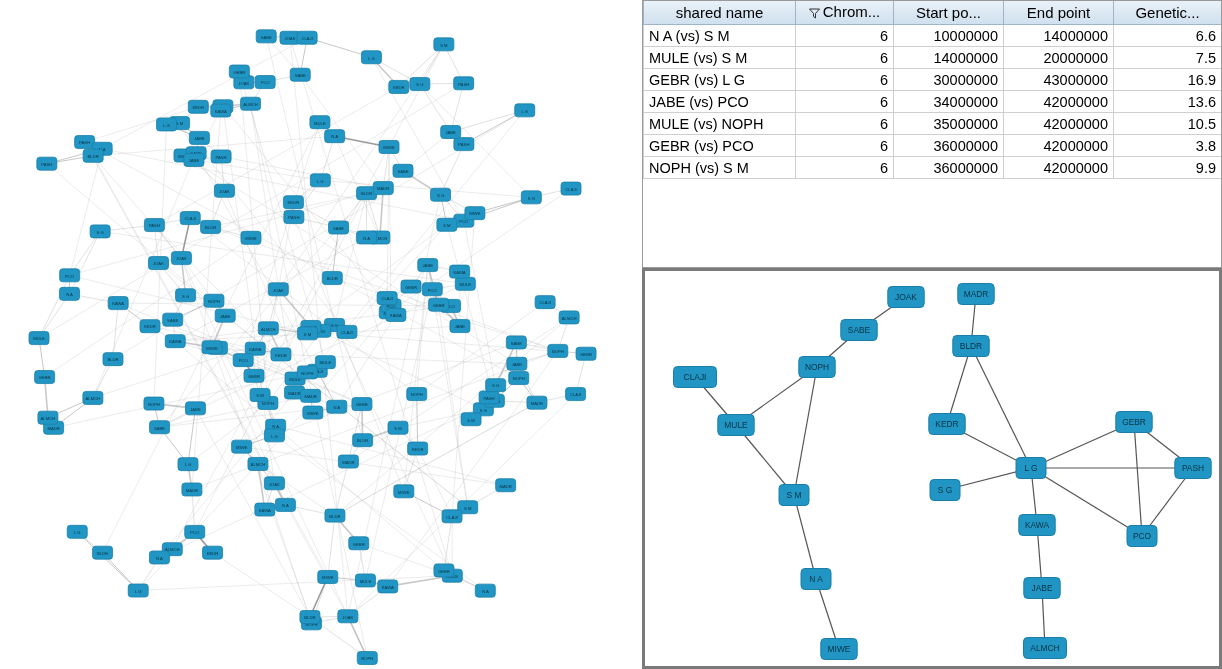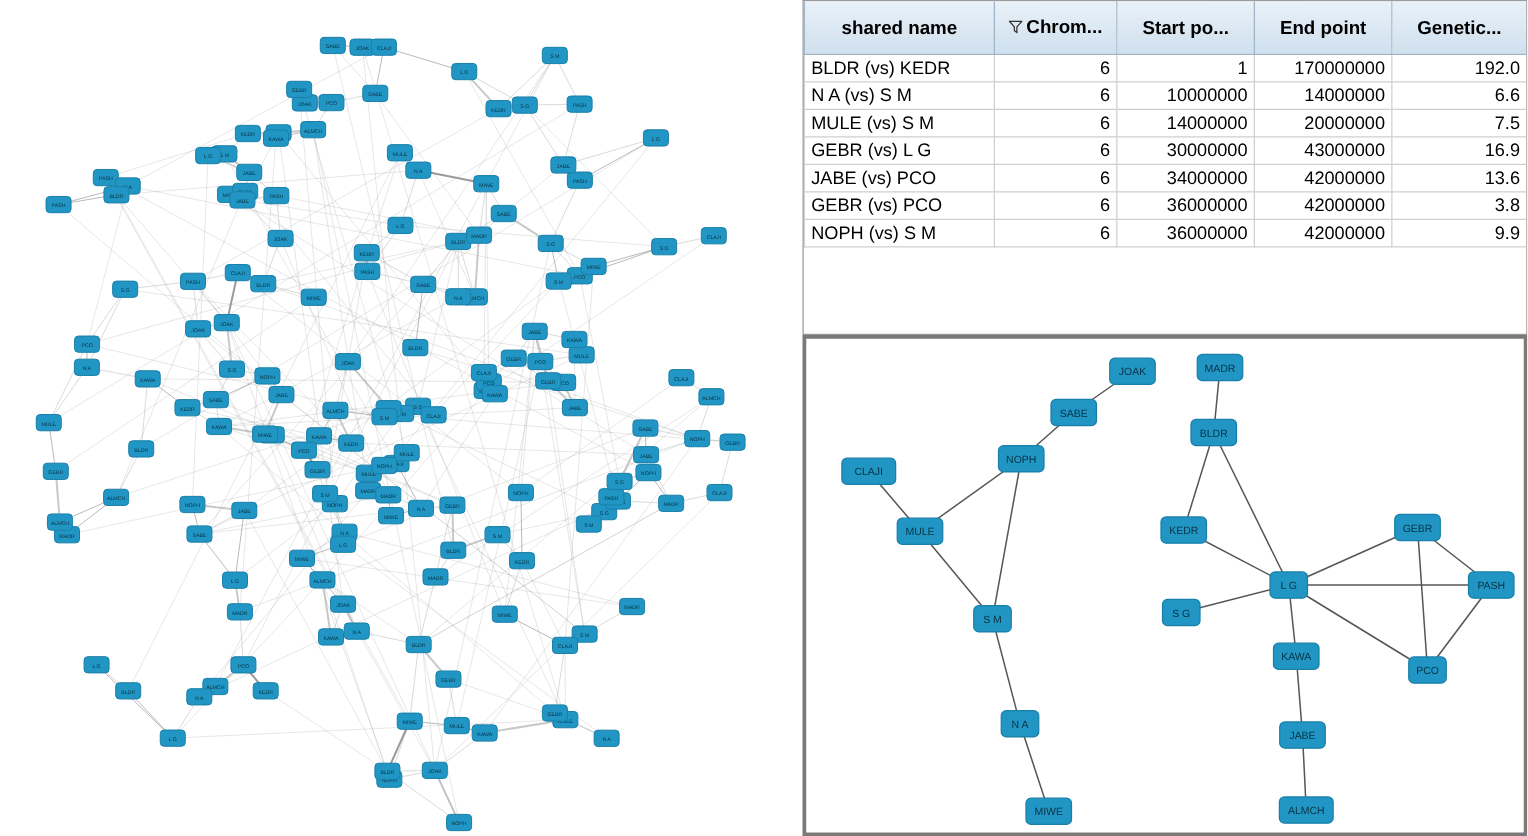--- a/index.html
+++ b/index.html
@@ -50,23 +50,23 @@
     border-collapse: collapse;
     width: 100%;
     font-size: 14.5px;
     color: #000000;
     table-layout: fixed;
   }
   table.data-table th {
     background: linear-gradient(to bottom, #e9f1f8 0%, #cfe0ee 100%);
     border: 1px solid #9fb4c6;
     border-top: none;
-    font-weight: bold;
+    font-weight: normal;
     font-size: 15px;
-    height: 42px;
+    height: 23px;
     padding: 0 6px;
     text-align: center;
     white-space: nowrap;
     overflow: hidden;
     color: #000;
   }
   table.data-table th.col-name { text-align: center; }
   table.data-table td {
     border: 1px solid #cfcfcf;
     border-top: none;
@@ -1164,27 +1164,20 @@
             <th>
               <span>End point</span>
             </th>
             <th>
               <span>Genetic...</span>
             </th>
           </tr>
         </thead>
         <tbody id="table-body">
             <tr>
-              <td class="txt">BLDR (vs) KEDR</td>
-              <td class="num">6</td>
-              <td class="num">1</td>
-              <td class="num">170000000</td>
-              <td class="num">192.0</td>
-            </tr>
-            <tr>
               <td class="txt">N A (vs) S M</td>
               <td class="num">6</td>
               <td class="num">10000000</td>
               <td class="num">14000000</td>
               <td class="num">6.6</td>
             </tr>
             <tr>
               <td class="txt">MULE (vs) S M</td>
               <td class="num">6</td>
               <td class="num">14000000</td>
@@ -1199,20 +1192,27 @@
               <td class="num">16.9</td>
             </tr>
             <tr>
               <td class="txt">JABE (vs) PCO</td>
               <td class="num">6</td>
               <td class="num">34000000</td>
               <td class="num">42000000</td>
               <td class="num">13.6</td>
             </tr>
             <tr>
+              <td class="txt">MULE (vs) NOPH</td>
+              <td class="num">6</td>
+              <td class="num">35000000</td>
+              <td class="num">42000000</td>
+              <td class="num">10.5</td>
+            </tr>
+            <tr>
               <td class="txt">GEBR (vs) PCO</td>
               <td class="num">6</td>
               <td class="num">36000000</td>
               <td class="num">42000000</td>
               <td class="num">3.8</td>
             </tr>
             <tr>
               <td class="txt">NOPH (vs) S M</td>
               <td class="num">6</td>
               <td class="num">36000000</td>

